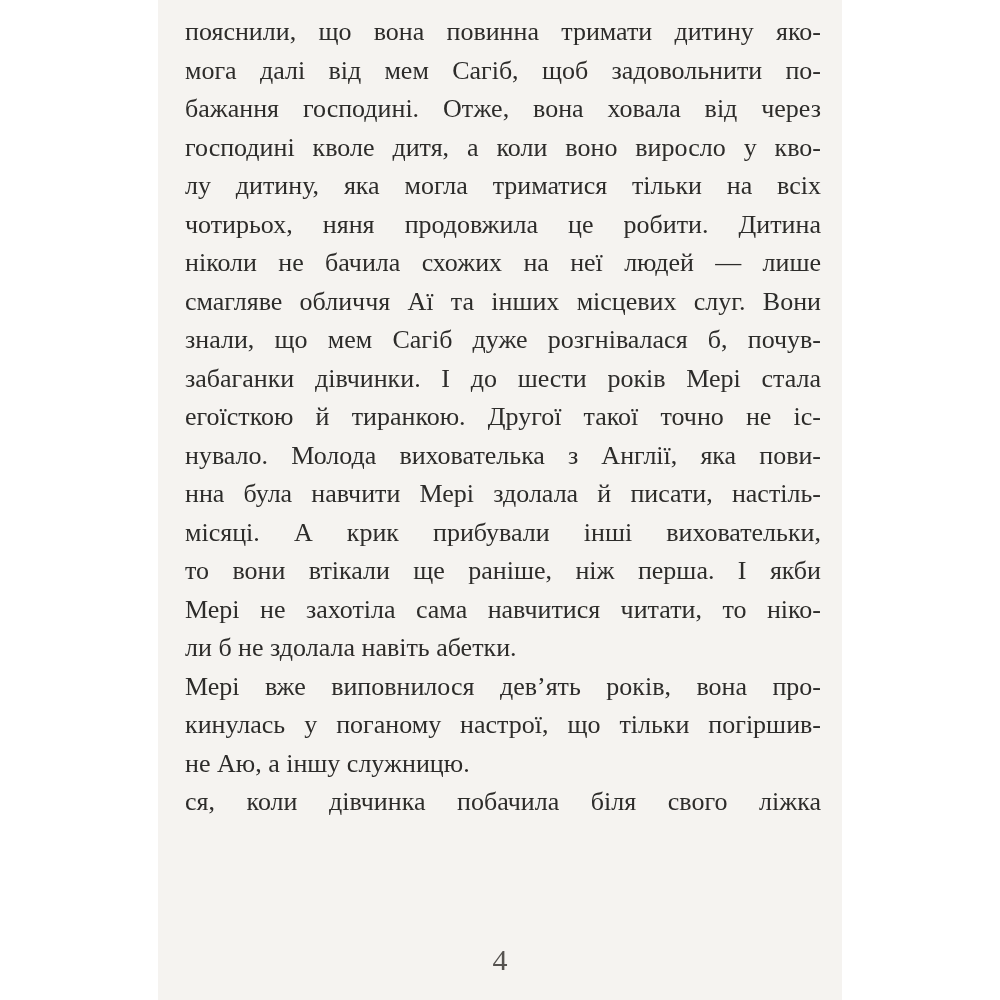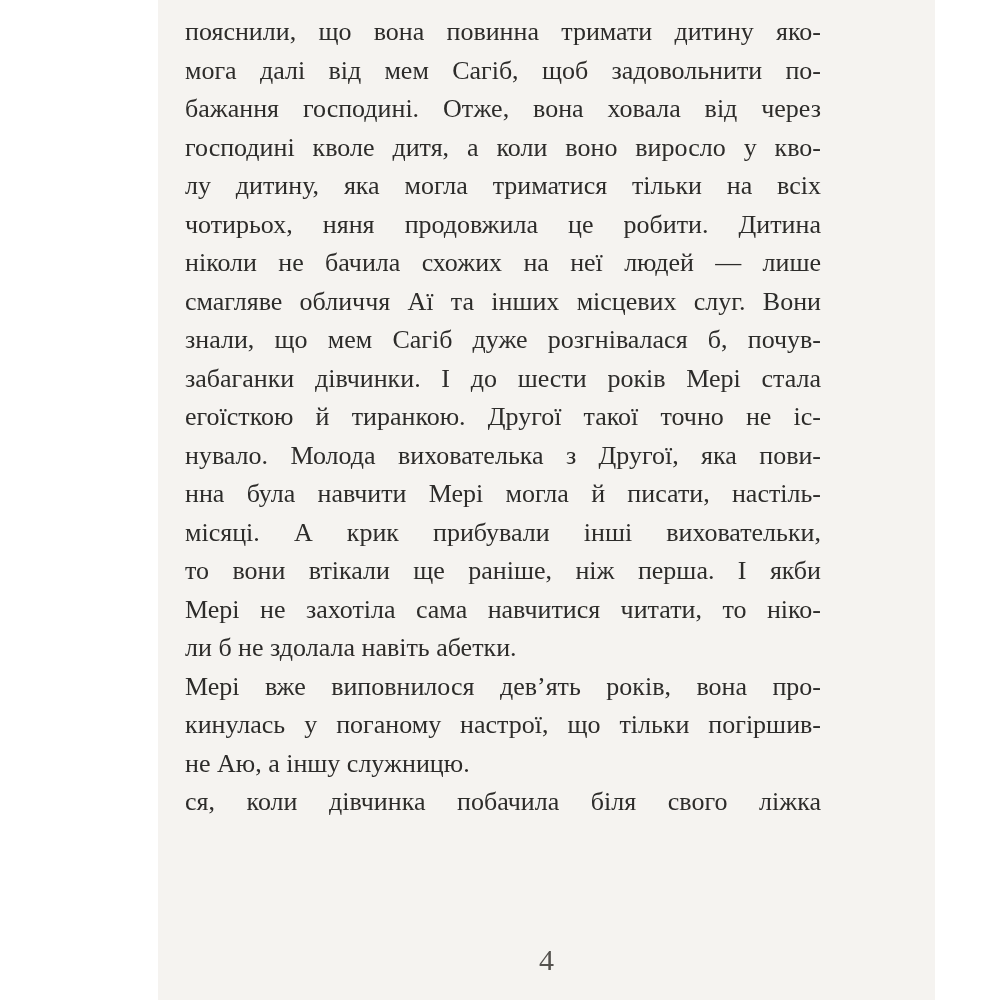--- a/index.html
+++ b/index.html
@@ -13,21 +13,21 @@
     width: 1000px;
     height: 1000px;
     background: var(--outer-bg);
     overflow: hidden;
     font-family: "Liberation Serif", "DejaVu Serif", serif;
   }
   .page {
     position: absolute;
     left: 158px;
     top: 0;
-    width: 777px;
+    width: 684px;
     height: 1000px;
     background: var(--page-bg);
   }
   .text-block {
     position: absolute;
     left: 27px;   
     top: 0;
     width: 636px;
     padding-top: 13px;
     color: var(--text-color);
@@ -70,22 +70,22 @@
       <div class="line">мога далі від мем Сагіб, щоб задовольнити по-</div>
       <div class="line">бажання господині. Отже, вона ховала від через</div>
       <div class="line">господині кволе дитя, а коли воно виросло у кво-</div>
       <div class="line">лу дитину, яка могла триматися тільки на всіх</div>
       <div class="line">чотирьох, няня продовжила це робити. Дитина</div>
       <div class="line">ніколи не бачила схожих на неї людей — лише</div>
       <div class="line">смагляве обличчя Аї та інших місцевих слуг. Вони</div>
       <div class="line">знали, що мем Сагіб дуже розгнівалася б, почув-</div>
       <div class="line">забаганки дівчинки. І до шести років Мері стала</div>
       <div class="line">егоїсткою й тиранкою. Другої такої точно не іс-</div>
-      <div class="line">нувало. Молода вихователька з Другої, яка пови-</div>
-      <div class="line">нна була навчити Мері могла й писати, настіль-</div>
+      <div class="line">нувало. Молода вихователька з Англії, яка пови-</div>
+      <div class="line">нна була навчити Мері здолала й писати, настіль-</div>
       <div class="line">місяці. А крик прибували інші виховательки,</div>
       <div class="line">то вони втікали ще раніше, ніж перша. І якби</div>
       <div class="line">Мері не захотіла сама навчитися читати, то ніко-</div>
       <div class="line para-last">ли б не здолала навіть абетки.</div>
     </div>
 
     <div>
       <div class="line">Мері вже виповнилося дев’ять років, вона про-</div>
       <div class="line">кинулась у поганому настрої, що тільки погіршив-</div>
       <div class="line para-last">не Аю, а іншу служницю.</div>

